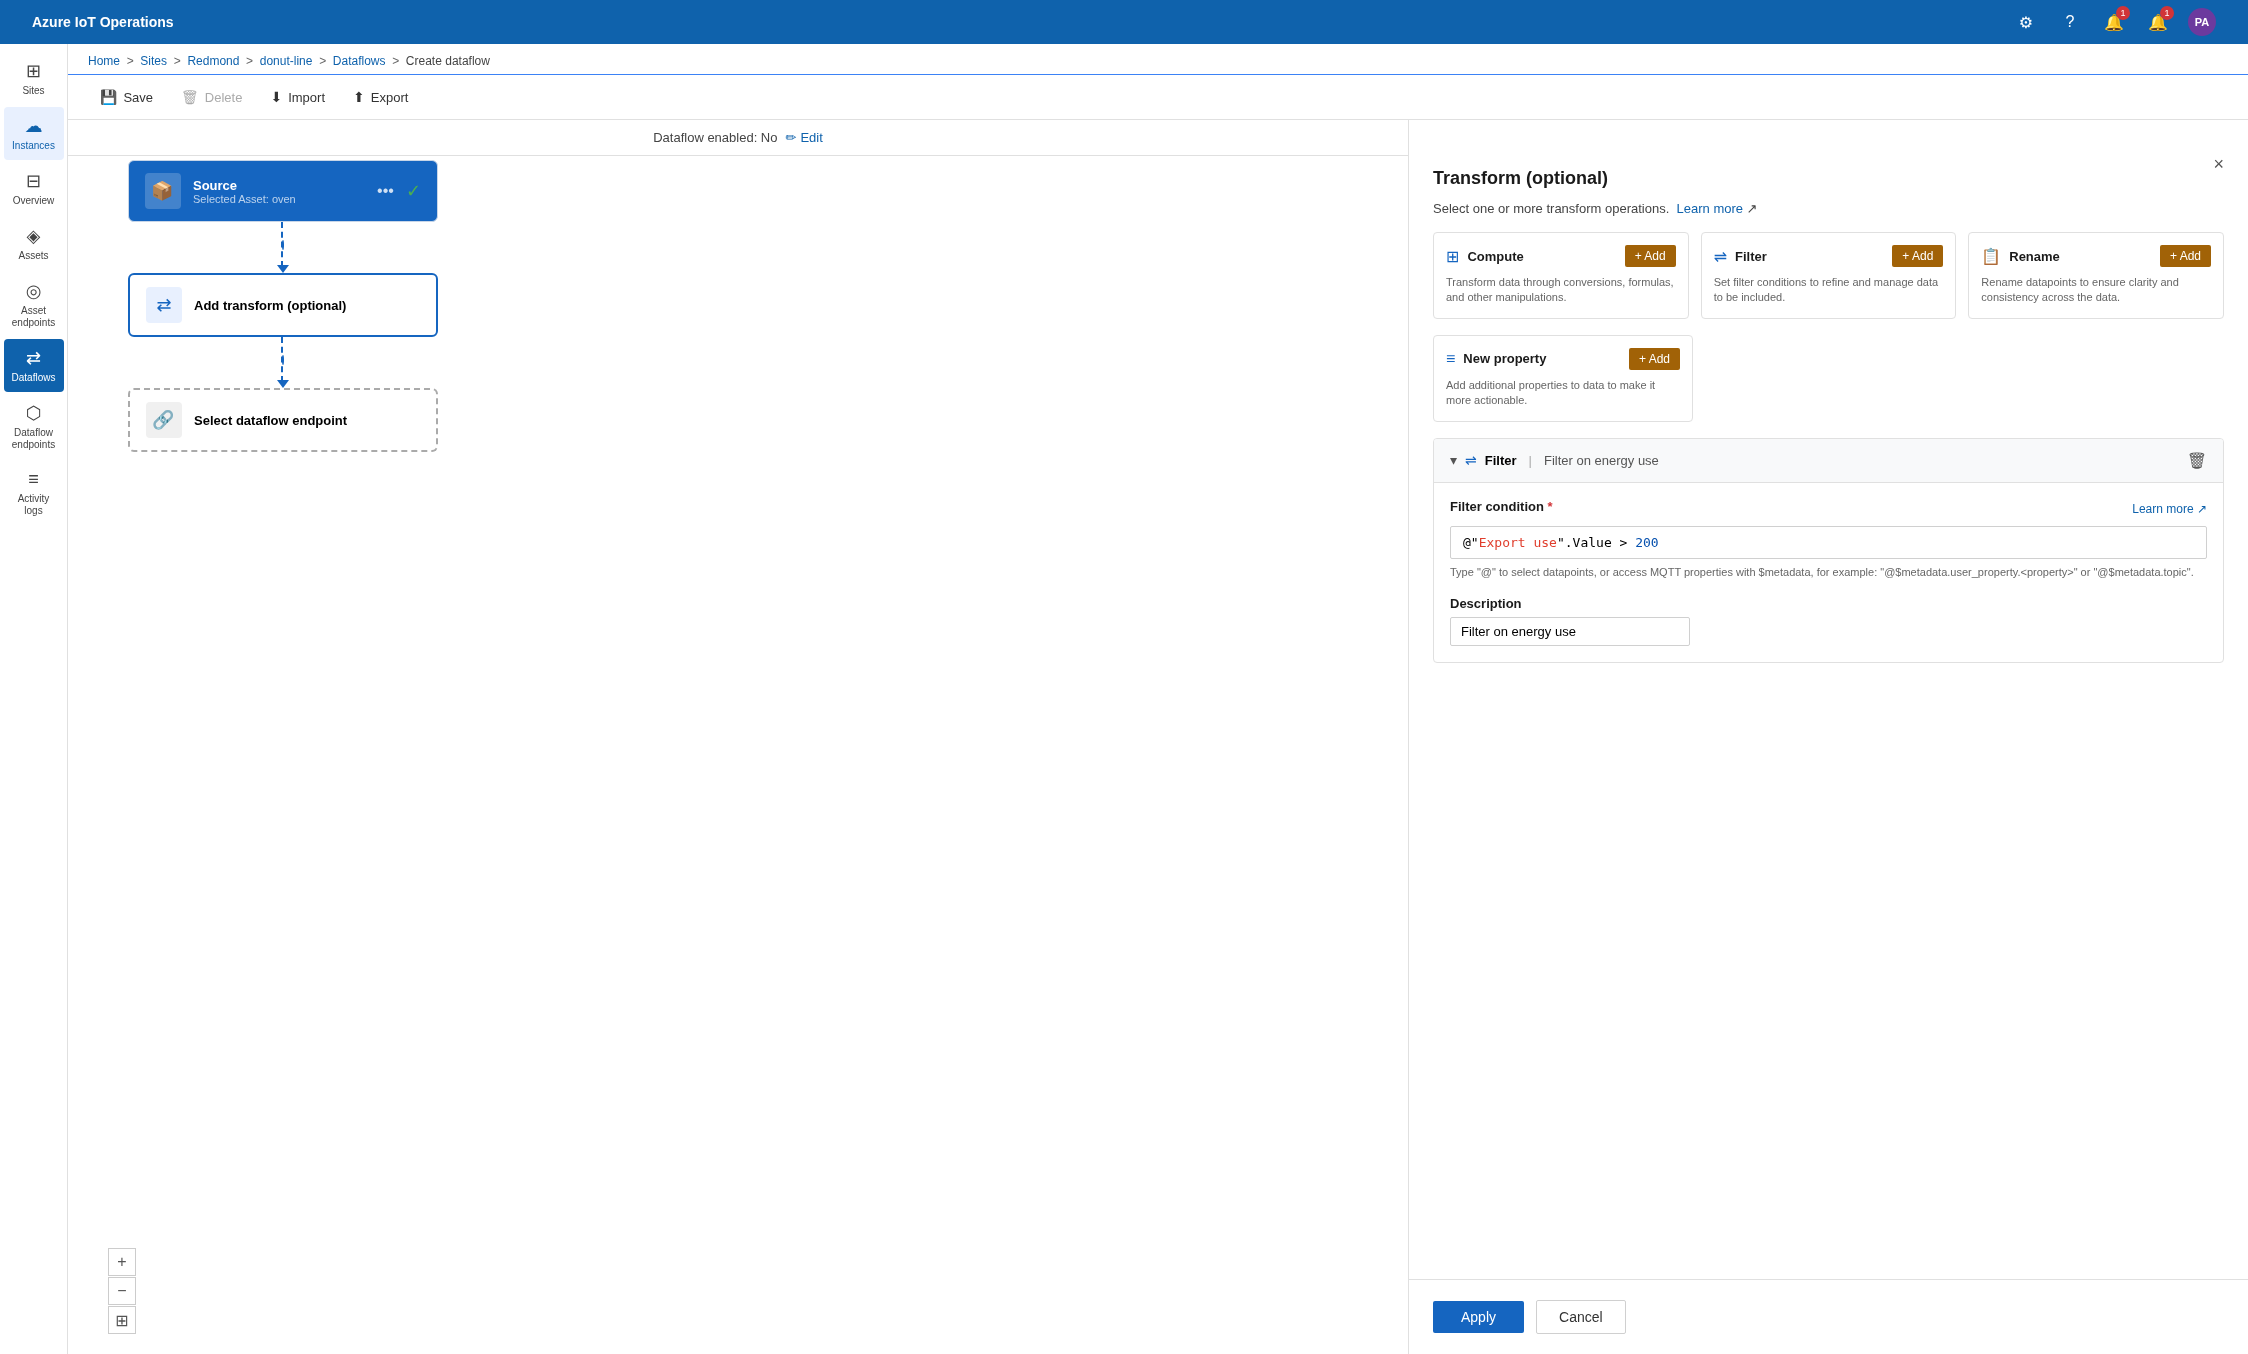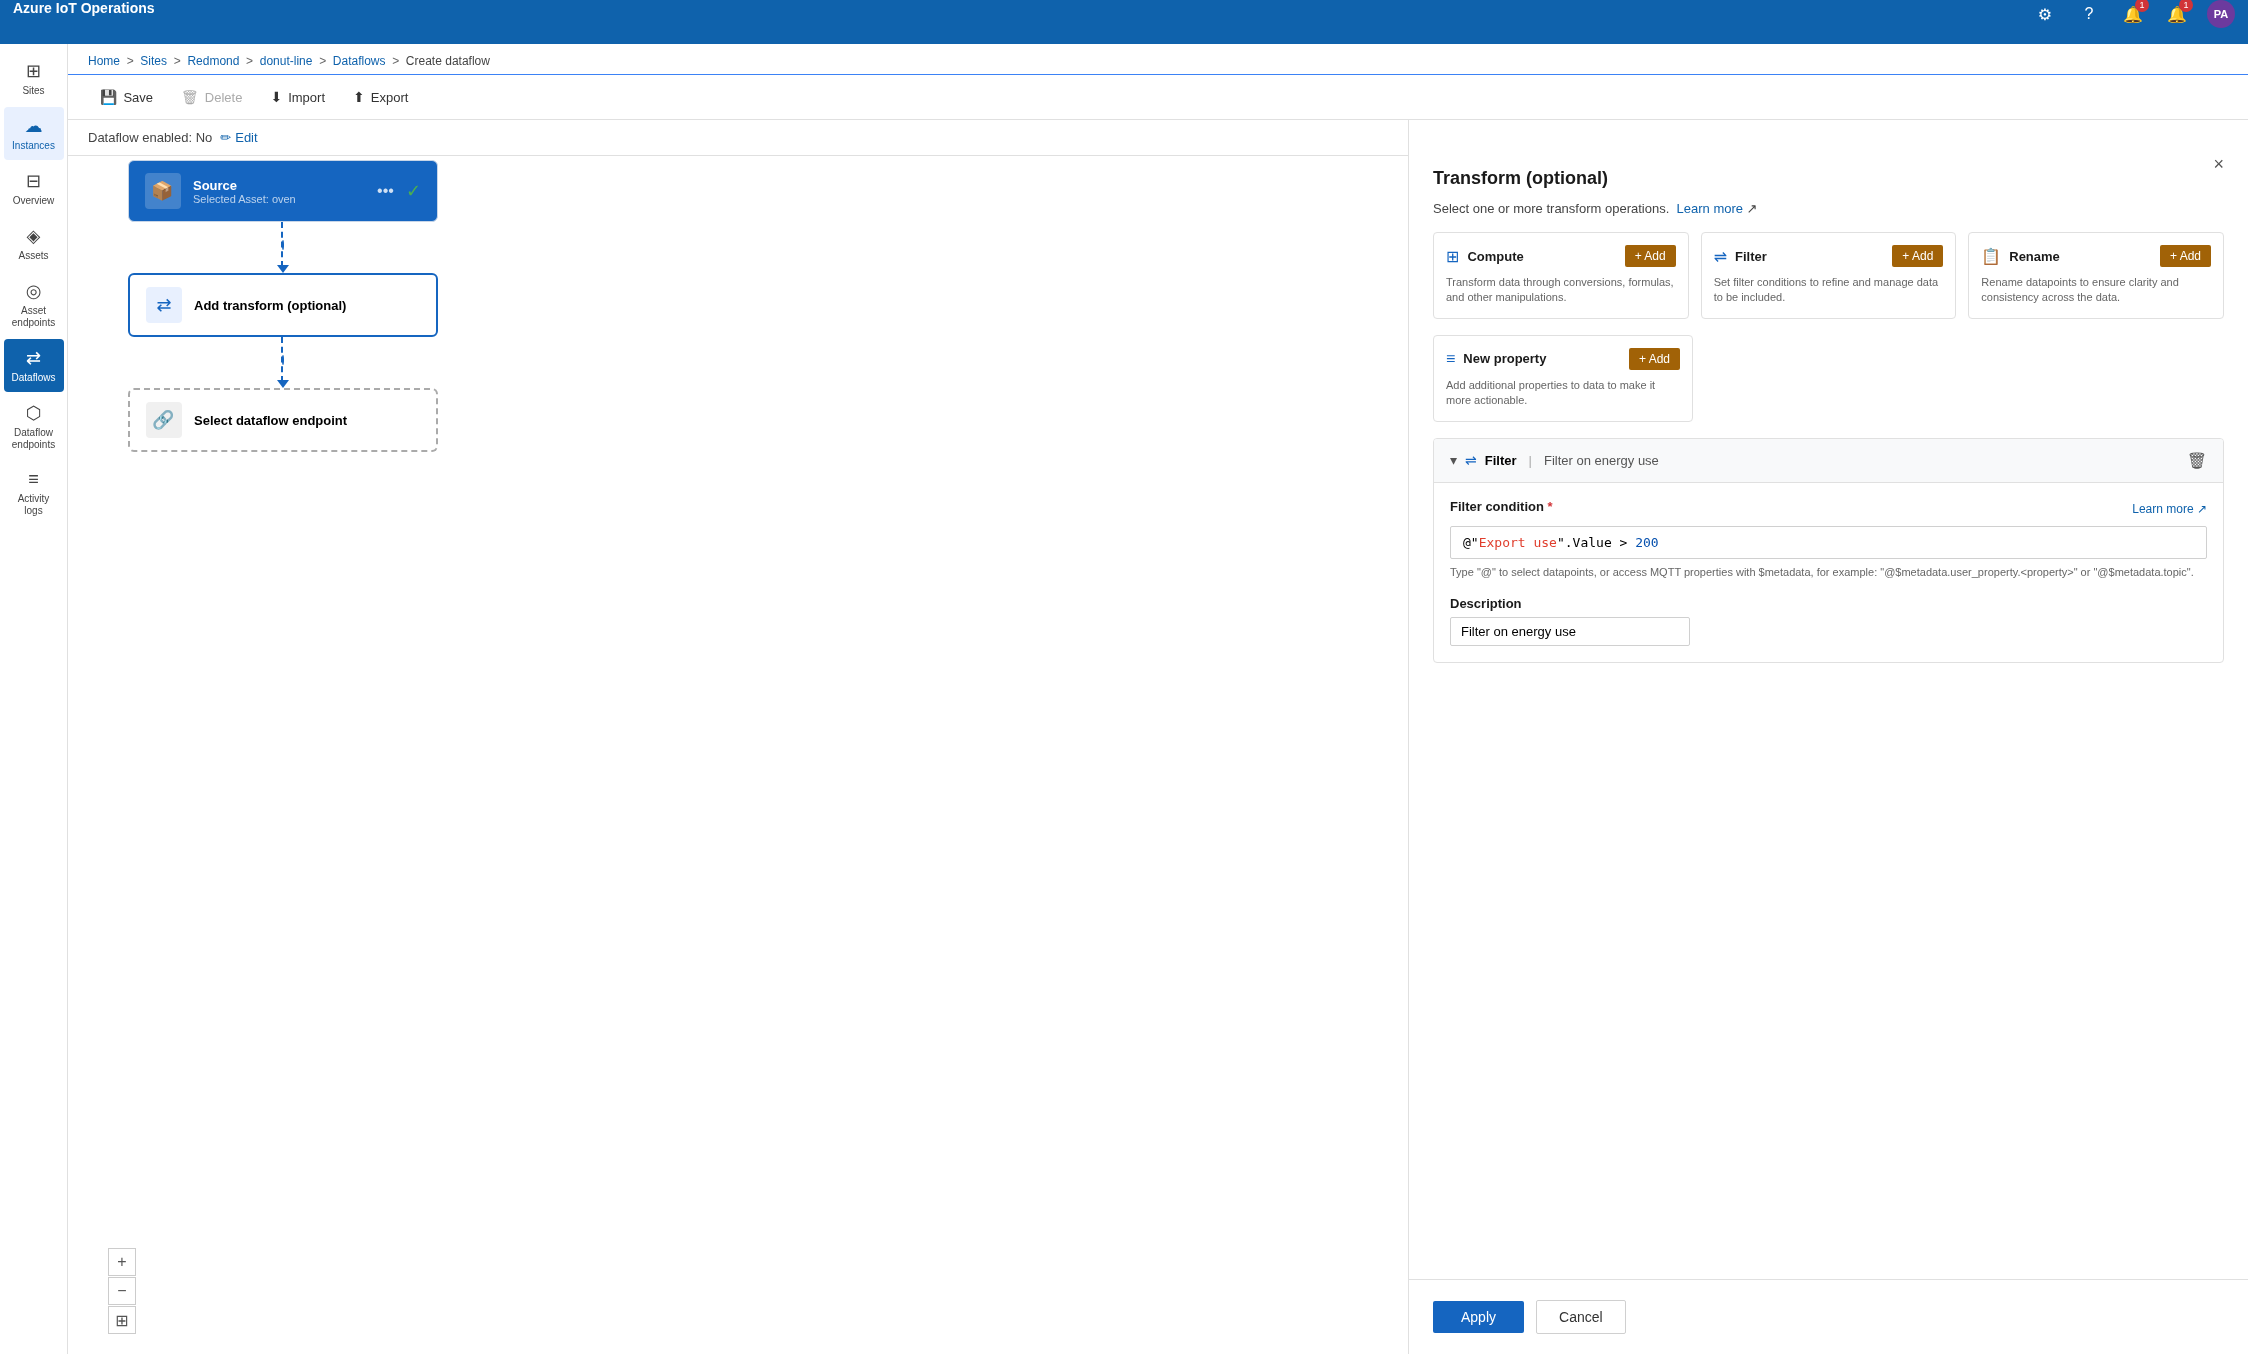--- a/index.html
+++ b/index.html
@@ -3,23 +3,23 @@
   <meta charset="utf-8">
   <style>
     * { box-sizing: border-box; margin: 0; padding: 0; }
     body { font-family: 'Segoe UI', Arial, sans-serif; font-size: 13px; background: #f5f5f5; display: flex; flex-direction: column; height: 100vh; overflow: hidden; }
 
     
     .top-nav {
       background: #0f62ac;
       color: white;
       display: flex;
-      align-items: flex-start;
+      align-items: center;
       height: 44px;
-      padding: 0 13px;
+      padding: 0 32px;
       flex-shrink: 0;
     }
     .top-nav-title {
       font-size: 14px;
       font-weight: 600;
       color: white;
       flex: 1;
     }
     .top-nav-icons {
       display: flex;
@@ -168,20 +168,21 @@
     }
 
     
     .status-bar {
       padding: 10px 20px;
       display: flex;
       align-items: center;
       gap: 8px;
       background: white;
       border-bottom: 1px solid #e0e0e0;
+      justify-content: center;
     }
     .status-text { font-size: 13px; color: #444; }
     .edit-btn {
       background: none;
       border: none;
       cursor: pointer;
       color: #0f62ac;
       font-size: 13px;
       display: flex;
       align-items: center;

